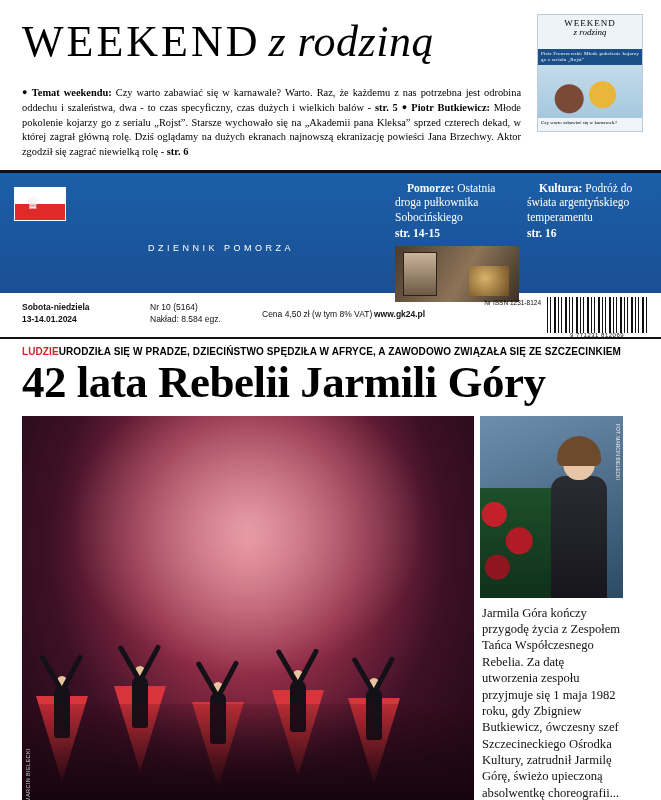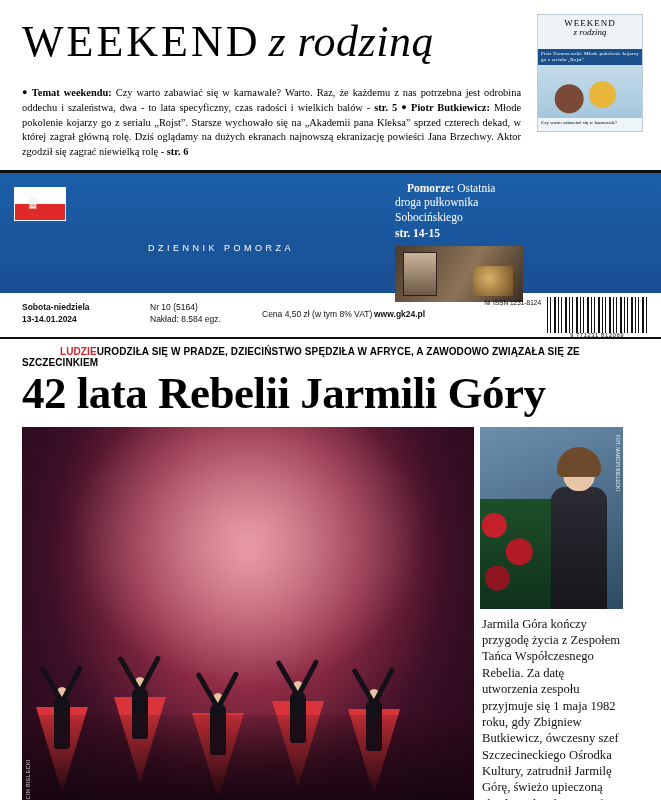--- a/index.html
+++ b/index.html
@@ -147,21 +147,21 @@
     position:absolute; right: 14px; bottom: -1px; width: 100px;
     font-size: 6px; text-align: center; letter-spacing: .5px;
   }
 
   
   .kicker {
     padding: 7px 22px 3px 22px;
     font-family: "Liberation Sans", sans-serif;
     font-size: 10px; font-weight: 700; letter-spacing: .1px;
   }
-  .kicker .red { color: #d2232a; margin-left: 38px; }
+  .kicker .red { color: #d2232a; }
 
   
   .headline {
     padding: 0 22px 10px 22px;
     font-size: 45px; font-weight: 700; letter-spacing: -0.5px;
     line-height: 1.02;
   }
 
   
   .photos { position: relative; height: 414px; padding: 0 22px; display:flex; gap: 6px; }
@@ -266,21 +266,21 @@
       </div>
       <div class="wt-body">
         <div class="wt-photo"></div>
         <div class="wt-strip">Piotr Fronczewski: Młode pokolenie kojarzy go z serialu „Rojst”</div>
         <div class="wt-cap">Czy warto zabawiać się w karnawale?</div>
       </div>
     </div>
   </div>
 
   <div class="lead">
-    <span class="bullet">●</span><b>Temat weekendu:</b><span> Czy warto zabawiać się w karnawale? Warto. Raz, że każdemu z nas potrzebna jest odrobina oddechu i szaleństwa, dwa - to lata specyficzny, czas radości i wielkich balów - </span><b>str. 5</b>
+    <span class="bullet">●</span><b>Temat weekendu:</b><span> Czy warto zabawiać się w karnawale? Warto. Raz, że każdemu z nas potrzebna jest odrobina oddechu i szaleństwa, dwa - to czas specyficzny, czas dużych i wielkich balów - </span><b>str. 5</b>
     <span class="bullet"> ●</span><b>Piotr Butkiewicz:</b><span> Młode pokolenie kojarzy go z serialu „Rojst”. Starsze wychowało się na „Akademii pana Kleksa” sprzed czterech dekad, w której zagrał główną rolę. Dziś oglądamy na dużych ekranach najnowszą ekranizację powieści Jana Brzechwy. Aktor zgodził się zagrać niewielką rolę - </span><b>str. 6</b>
   </div>
 
   <div class="rule-thick"></div>
 
   <div class="masthead">
     <div class="flag">
       <div class="flag-in">
         <div class="flag-top"></div>
         <div class="flag-bot"></div>
@@ -293,20 +293,24 @@
     </div>
 
     <div class="mh-boxes">
       <div class="mh-col">
         <span class="tag">Pomorze:</span><span> Ostatnia droga pułkownika Sobocińskiego</span>
         <span class="pg">str. 14-15</span>
         <div class="mh-photo">
           <div class="portrait"></div>
           <div class="blob"></div>
         </div>
+      </div>
+      <div class="mh-col">
+        <span class="tag">Kultura:</span><span> Podróż do świata argentyńskiego temperamentu</span>
+        <span class="pg">str. 16</span>
       </div>
     </div>
   </div>
 
   <div class="infobar">
     <div class="ib-date">
       <div>Sobota-niedziela</div>
       <div>13-14.01.2024</div>
     </div>
     <div class="ib-issue">

